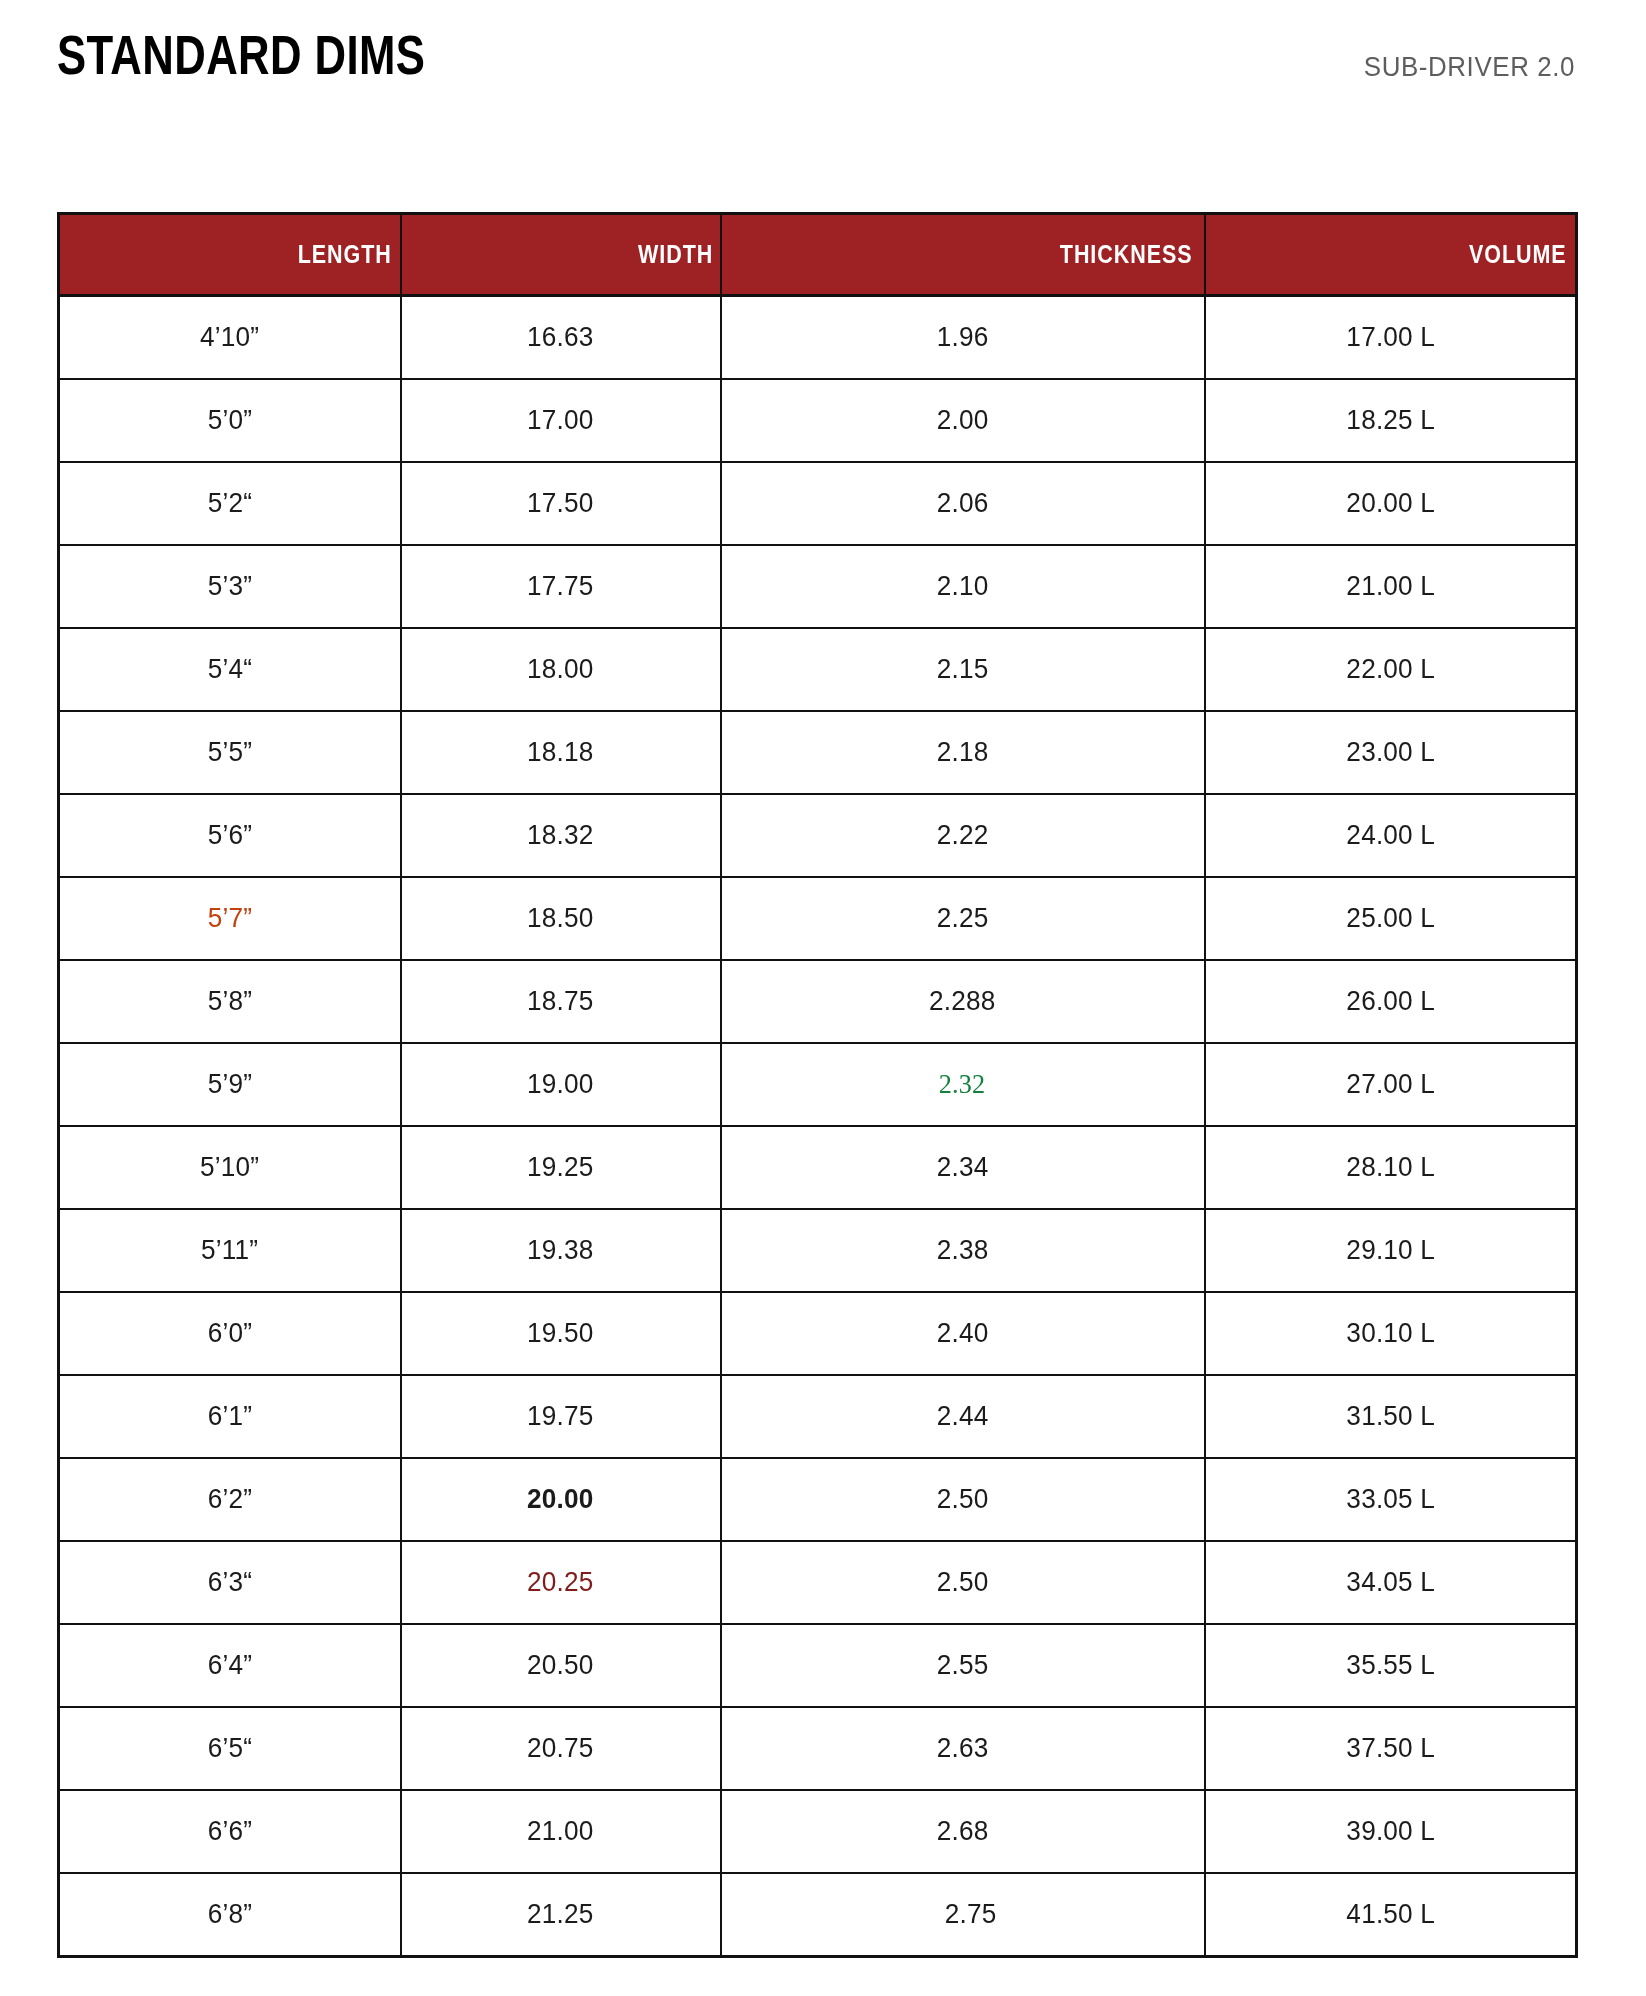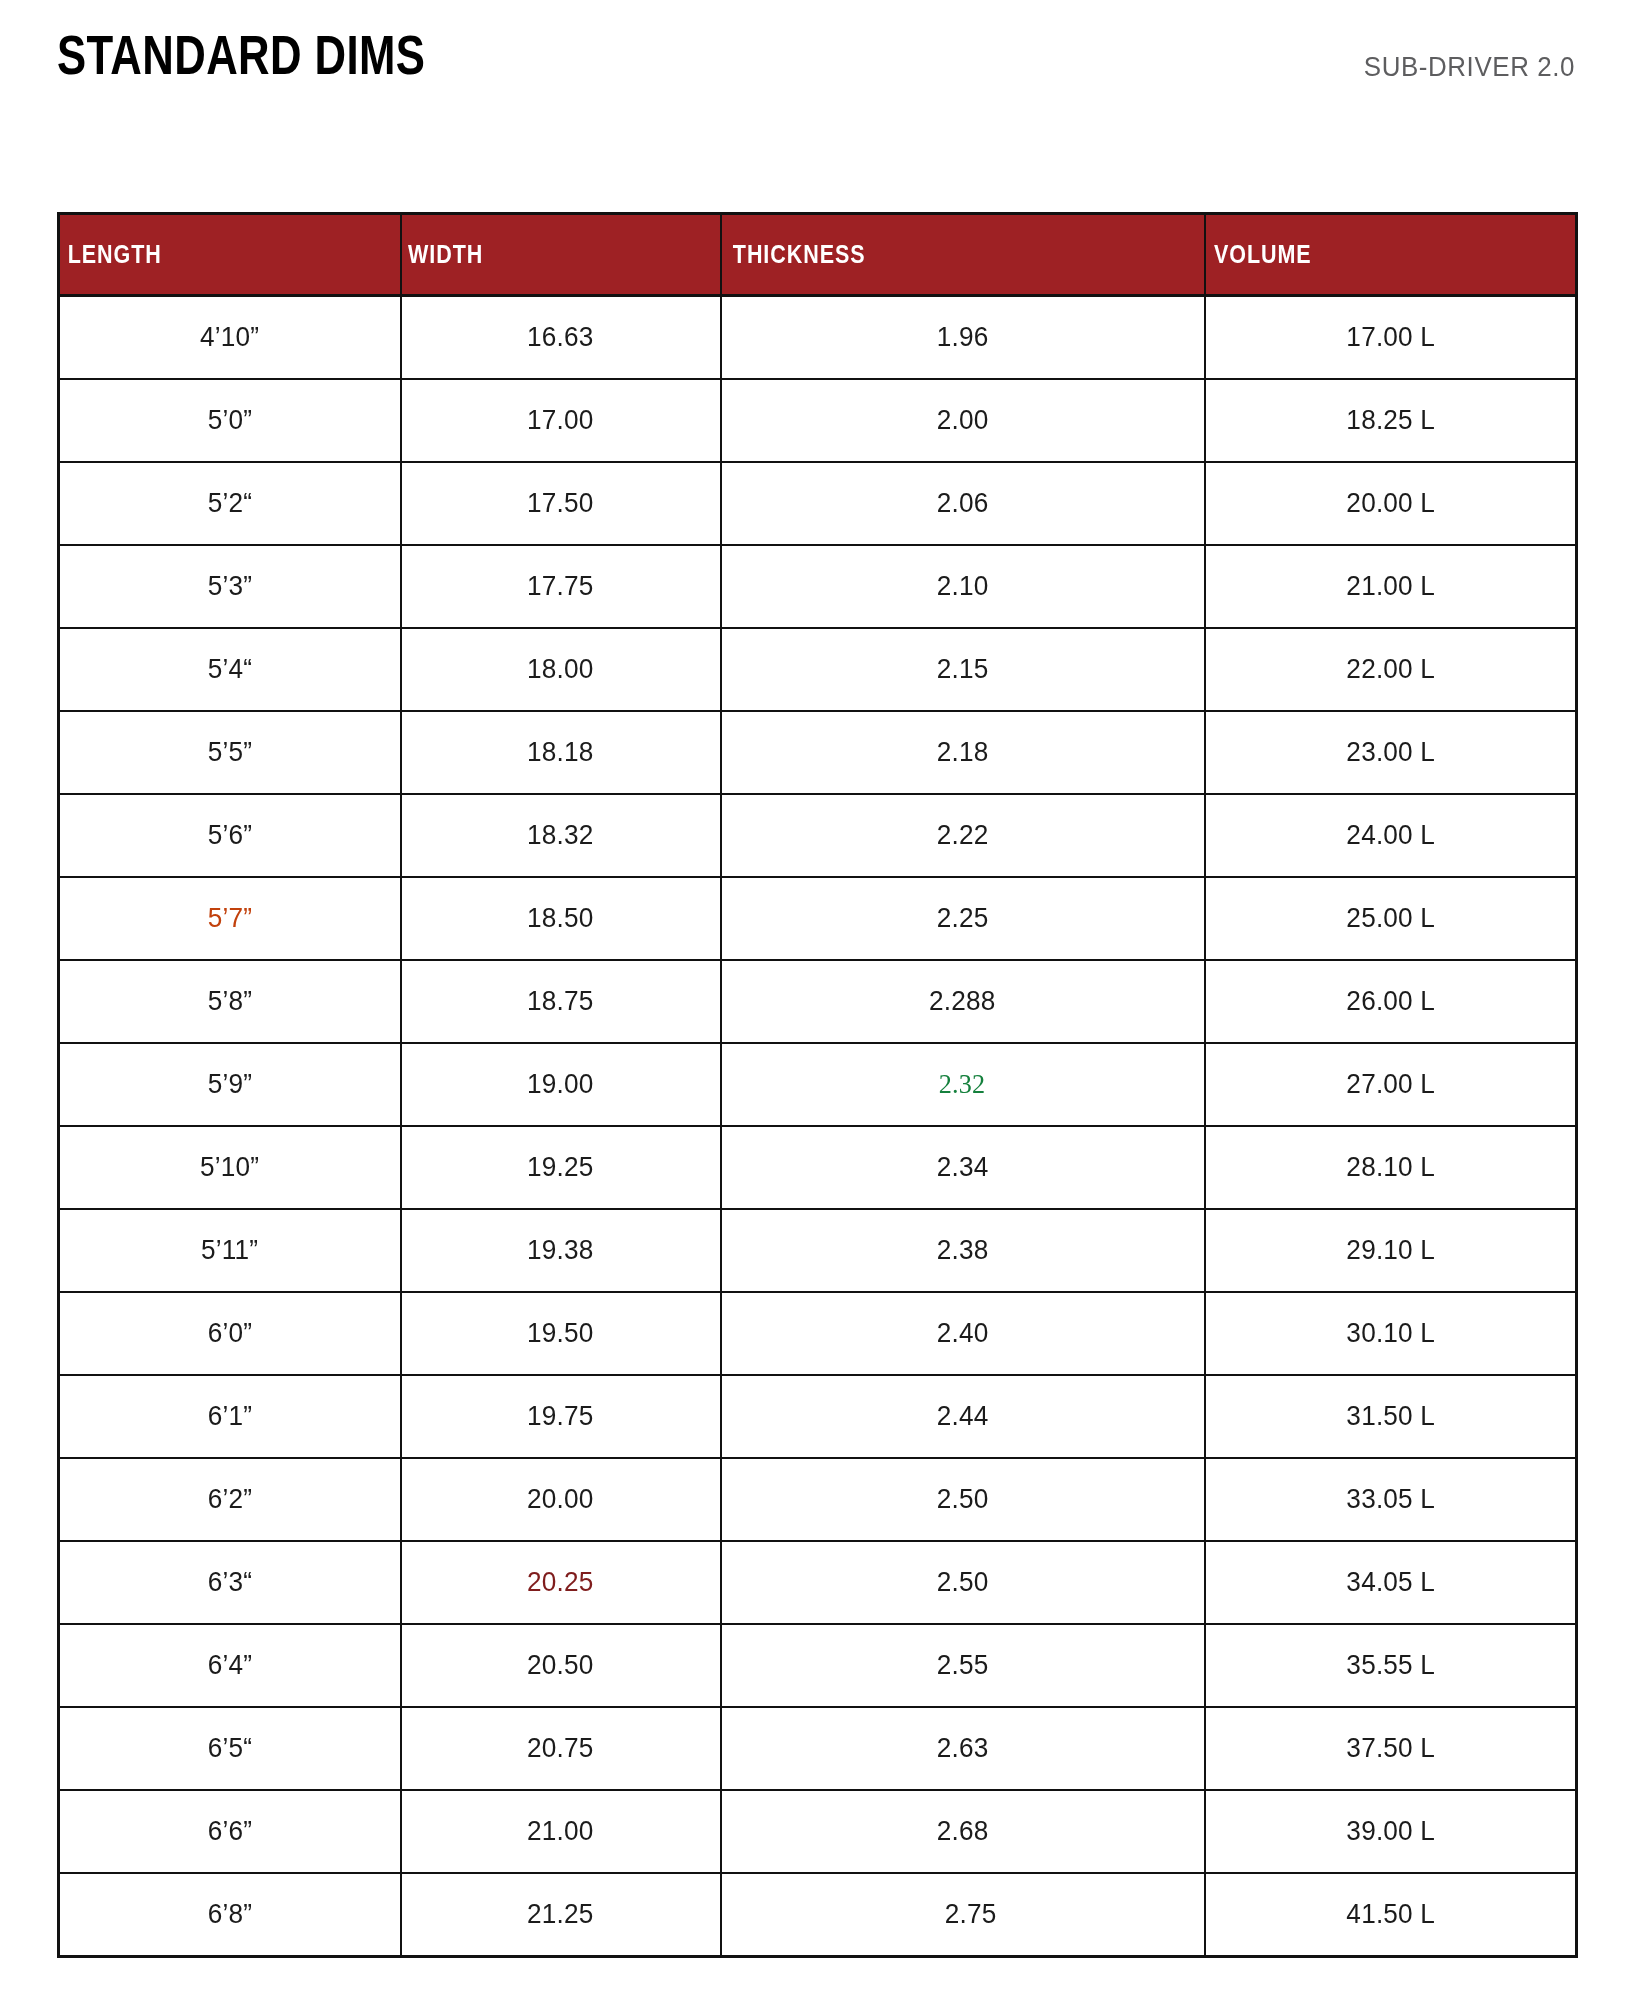--- a/index.html
+++ b/index.html
@@ -78,21 +78,21 @@
   table.dims-table col.c-volume    { width: 372px; }
 
   thead th {
     background: #9e2124;
     color: #ffffff;
     height: 79px;
     font-family: "Liberation Sans Narrow", "Liberation Sans", sans-serif;
     font-weight: 700;
     font-size: 25px;
     letter-spacing: 1.1px;
-    text-align: left;
+    text-align: right;
     vertical-align: middle;
     padding: 0;
     border-top: 3px solid #111111;
     border-bottom: 3px solid #111111;
     border-left: 2px solid #111111;
     border-right: 2px solid #111111;
     white-space: nowrap;
   }
   thead th:first-child { border-left: 3px solid #111111; }
   thead th:last-child  { border-right: 3px solid #111111; }
@@ -235,21 +235,21 @@
             <td style="color: rgb(27, 27, 27);"><span class="cellv">30.10 L</span></td>
           </tr>
           <tr>
             <td style="color: rgb(27, 27, 27);"><span class="cellv">6’1”</span></td>
             <td style="color: rgb(27, 27, 27);"><span class="cellv">19.75</span></td>
             <td style="color: rgb(27, 27, 27);"><span class="cellv">2.44</span></td>
             <td style="color: rgb(27, 27, 27);"><span class="cellv">31.50 L</span></td>
           </tr>
           <tr>
             <td style="color: rgb(27, 27, 27);"><span class="cellv">6’2”</span></td>
-            <td style="color: rgb(27, 27, 27);"><span class="cellv">20.00</span></td>
+            <td style="color: rgb(27, 27, 27); font-weight: bold;"><span class="cellv">20.00</span></td>
             <td style="color: rgb(27, 27, 27);"><span class="cellv">2.50</span></td>
             <td style="color: rgb(27, 27, 27);"><span class="cellv">33.05 L</span></td>
           </tr>
           <tr>
             <td style="color: rgb(27, 27, 27);"><span class="cellv">6’3“</span></td>
             <td style="color: #7f1d1d;"><span class="cellv">20.25</span></td>
             <td style="color: rgb(27, 27, 27);"><span class="cellv">2.50</span></td>
             <td style="color: rgb(27, 27, 27);"><span class="cellv">34.05 L</span></td>
           </tr>
           <tr>

